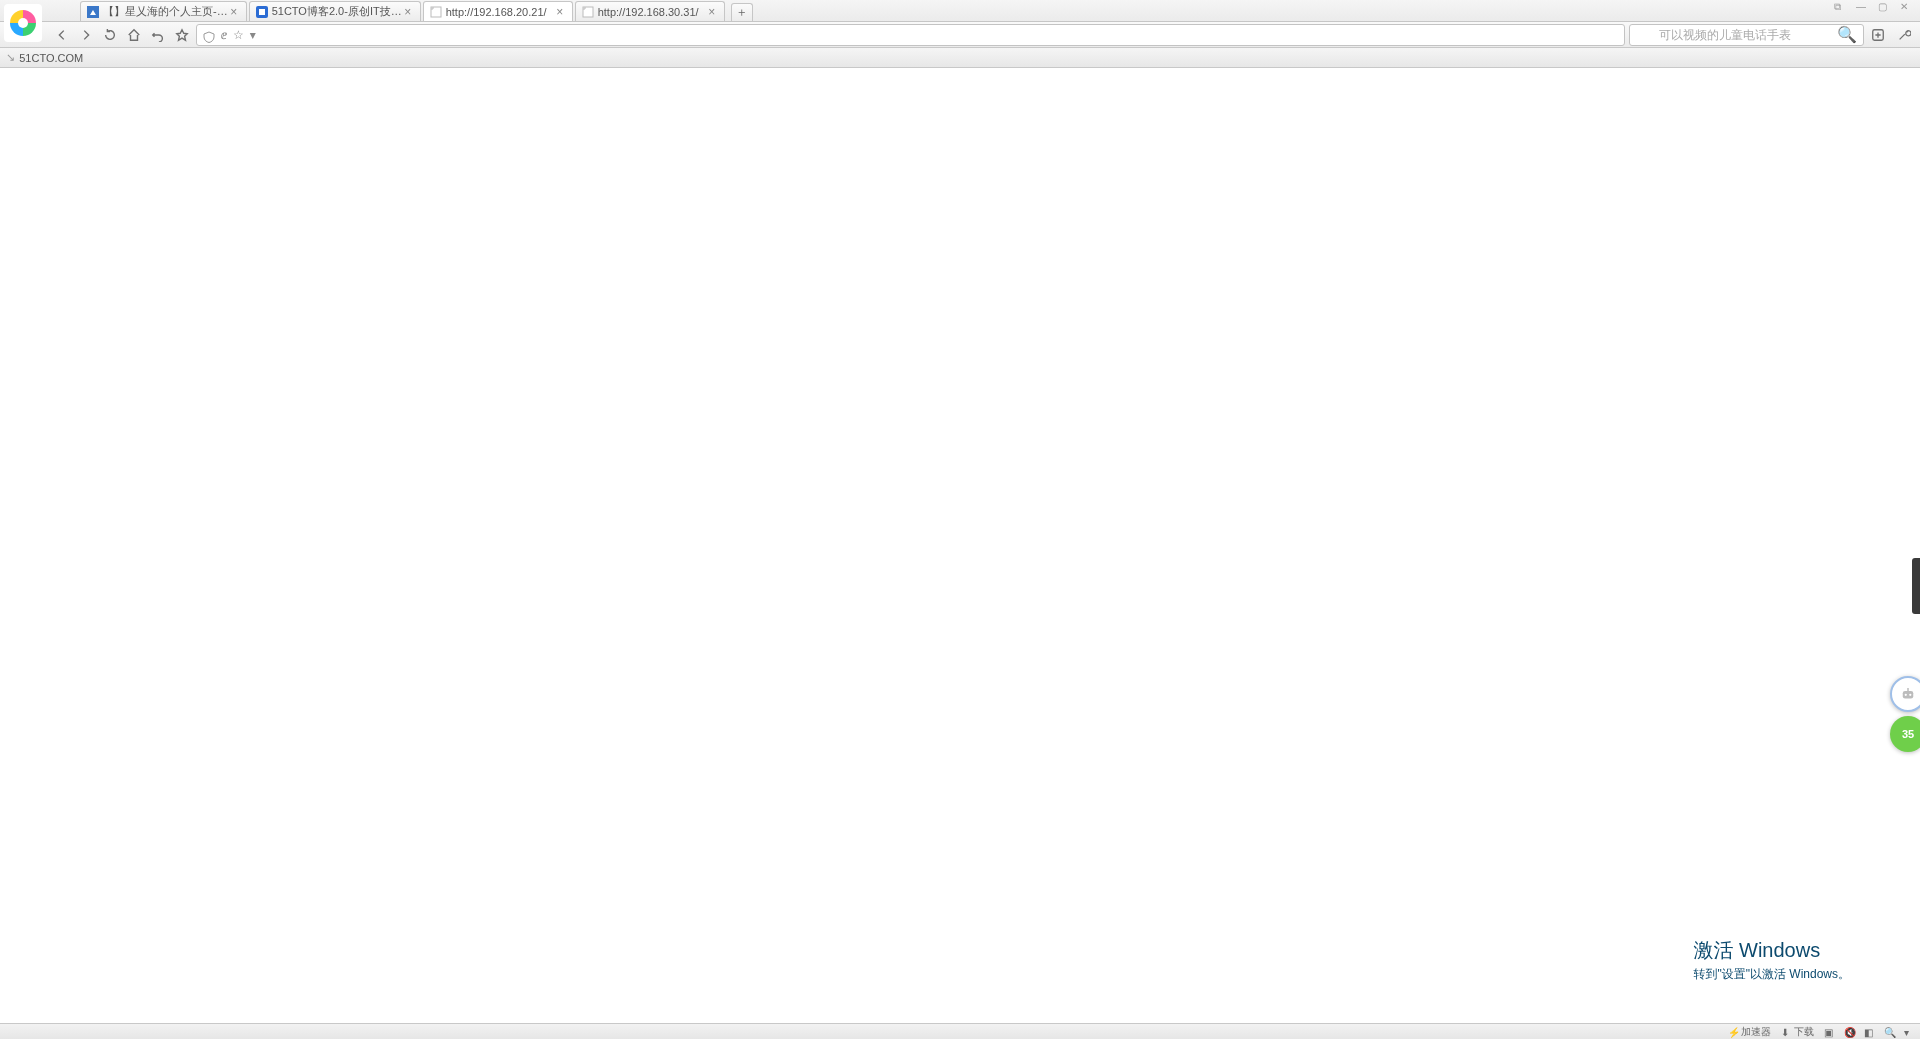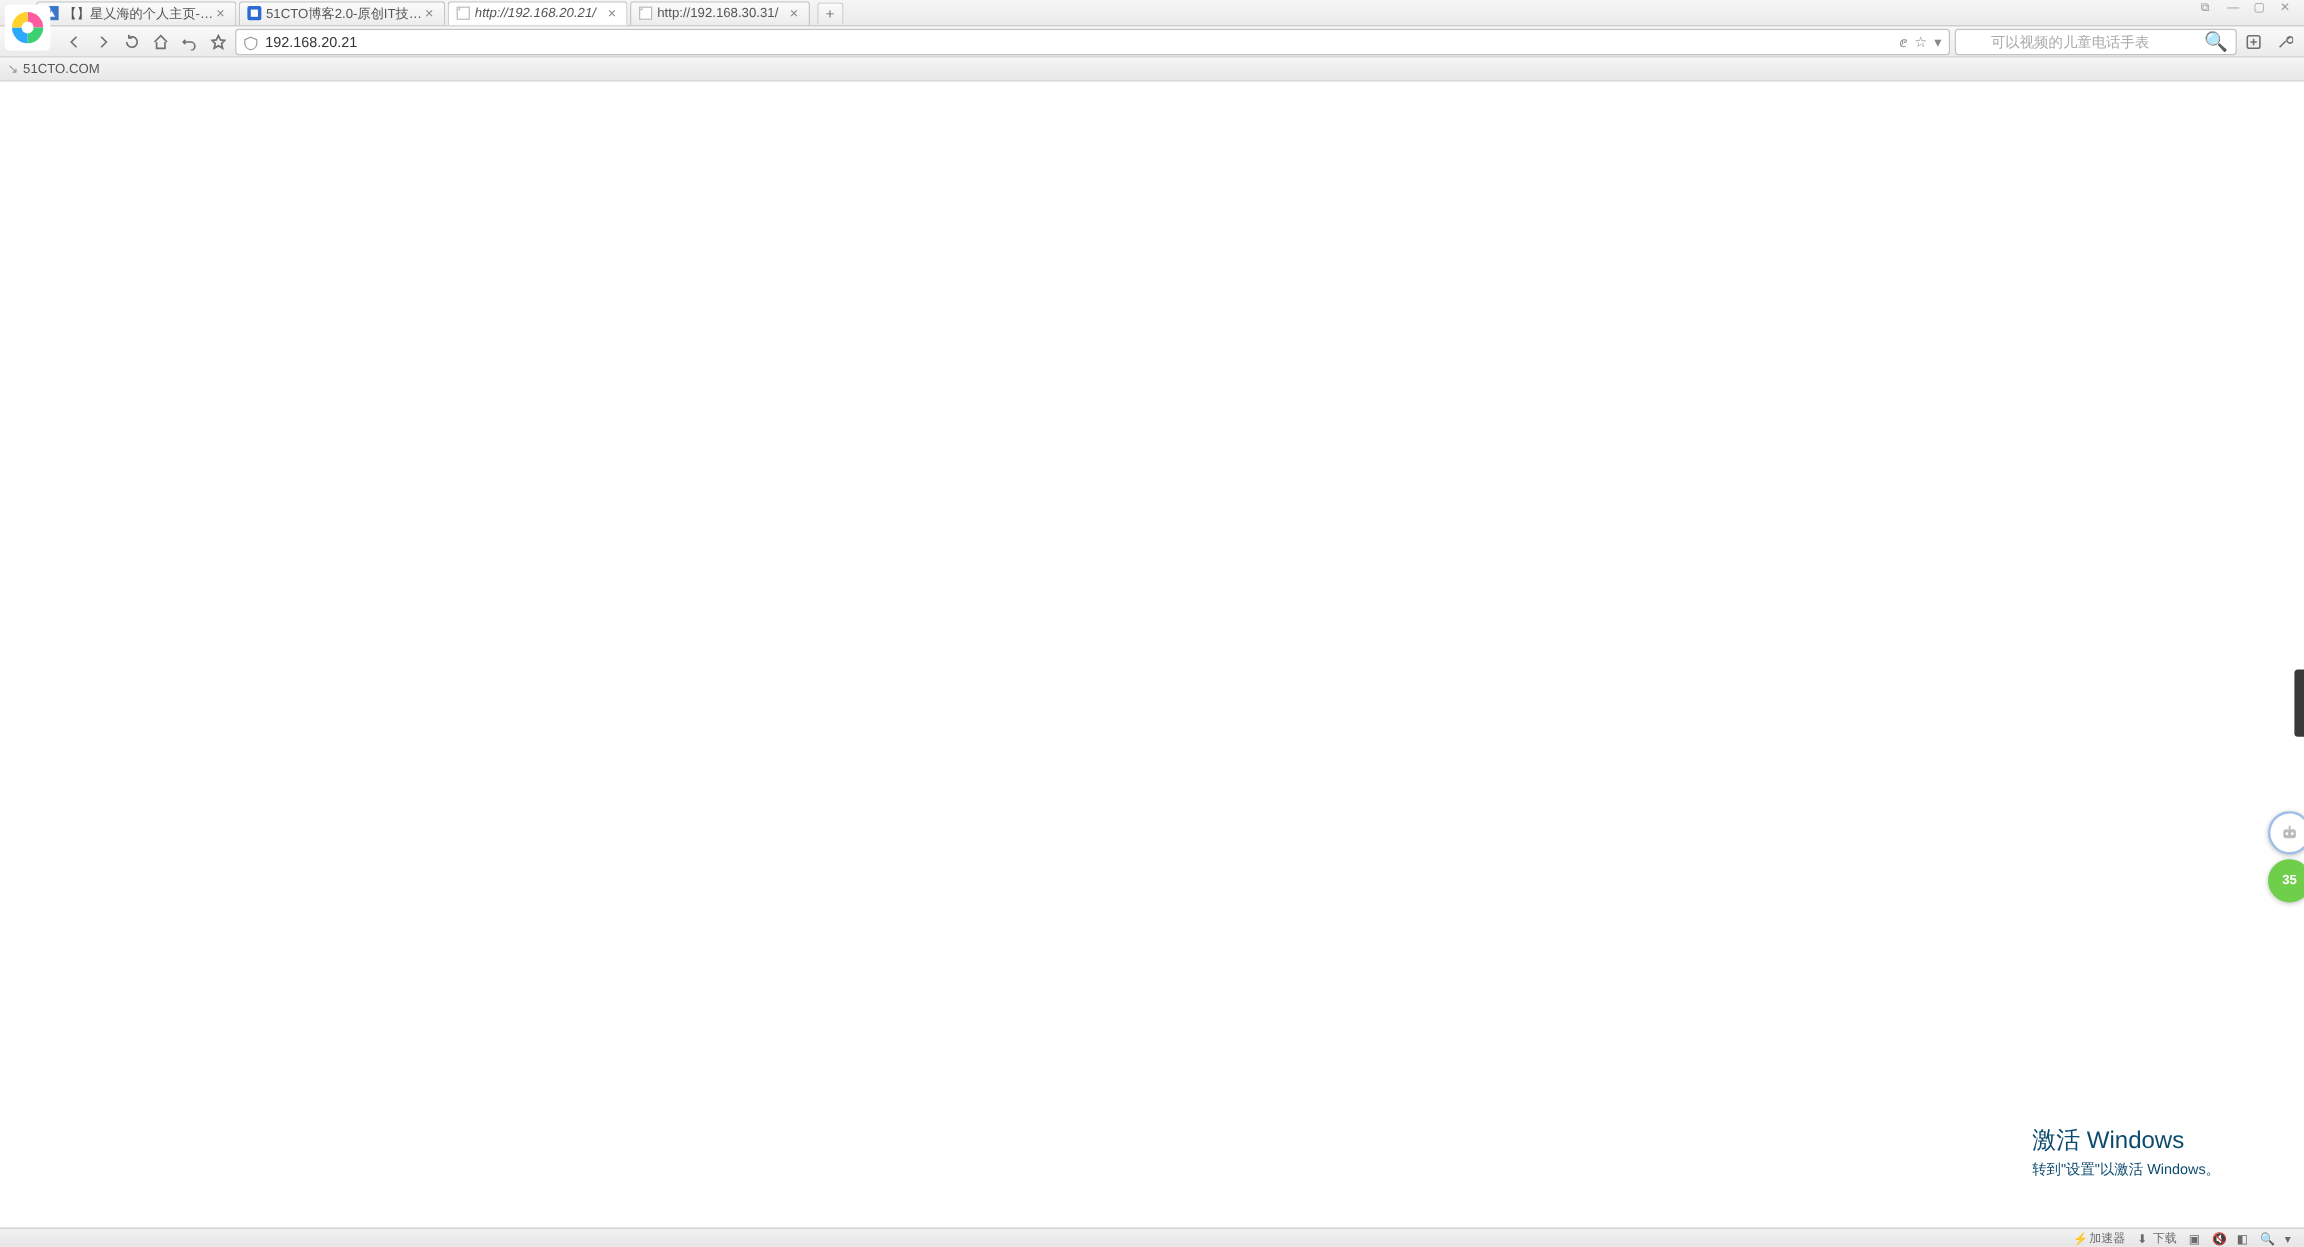--- a/index.html
+++ b/index.html
@@ -6,42 +6,42 @@
   html, body { width: 100%; height: 100%; background: #f7f7f7; overflow: hidden; }
 
   
   .window-controls {
     position: absolute; top: 2px; right: 10px; display: flex; gap: 12px; z-index: 30;
   }
   .window-controls span { width: 10px; height: 10px; display: inline-block; color: #9a9a9a; font-size: 10px; line-height: 10px; cursor: pointer; }
 
   
   .tab-bar {
-    display: flex; align-items: center; height: 22px; padding-left: 30px;
+    display: flex; align-items: flex-end; height: 22px; padding-left: 80px;
     background: linear-gradient(#f5f5f5, #ebebeb);
     border-bottom: 1px solid #c6c6c6;
     position: relative; z-index: 10;
   }
   .logo-corner {
     position: absolute; left: 4px; top: 4px; width: 38px; height: 38px; z-index: 20;
     border-radius: 4px; display: flex; align-items: center; justify-content: center;
     background: #fff;
   }
   .logo-corner svg { width: 32px; height: 32px; }
 
   .tab {
     display: flex; align-items: center; height: 20px; min-width: 150px; max-width: 180px;
     padding: 0 6px; margin-right: 2px;
     background: linear-gradient(#fbfbfb,#ececec);
     border: 1px solid #c6c6c6; border-bottom: none;
     border-radius: 3px 3px 0 0;
     font-size: 11px; color: #555; cursor: pointer;
     overflow: hidden; white-space: nowrap;
   }
-  .tab.active { background: #fff; font-style: italic; }
+  .tab.active { background: #fff; }
   .tab .favicon { width: 12px; height: 12px; margin-right: 4px; flex: 0 0 12px; }
   .tab .title { flex: 1; overflow: hidden; text-overflow: ellipsis; }
   .tab .tab-close { flex: 0 0 12px; color: #888; font-size: 12px; text-align: center; }
   .new-tab-btn {
     width: 22px; height: 18px; margin-left: 4px; display: flex; align-items: center; justify-content: center;
     border: 1px solid #c6c6c6; border-bottom: none; border-radius: 3px 3px 0 0;
     background: linear-gradient(#fbfbfb,#ececec); color: #666; font-size: 12px; cursor: pointer;
   }
 
   
@@ -221,21 +221,20 @@
   <div class="nav-btn">
       <svg viewBox="0 0 16 16">
         <path d="M8 2 L10 6 L14 6.5 L11 9.5 L12 14 L8 11.5 L4 14 L5 9.5 L2 6.5 L6 6 Z"></path>
       </svg>
     </div>
 
   <div class="url-box">
     <span class="shield"><svg viewBox="0 0 12 12">
           <path d="M6 1 L11 3 V6 C11 9 8.5 11 6 11.5 C3.5 11 1 9 1 6 V3 Z" fill="none" stroke="#9a9a9a" stroke-width="1"></path>
         </svg></span>
-    <input type="text" value="192.168.20.21" style="">
     <div class="url-right-icons">
       <span title="e">ⅇ</span>
       <span>☆</span>
       <span>▾</span>
     </div>
   </div>
 
   <div class="search-box">
     <span class="engine"></span>
     <input type="text" placeholder="可以视频的儿童电话手表" style="">

